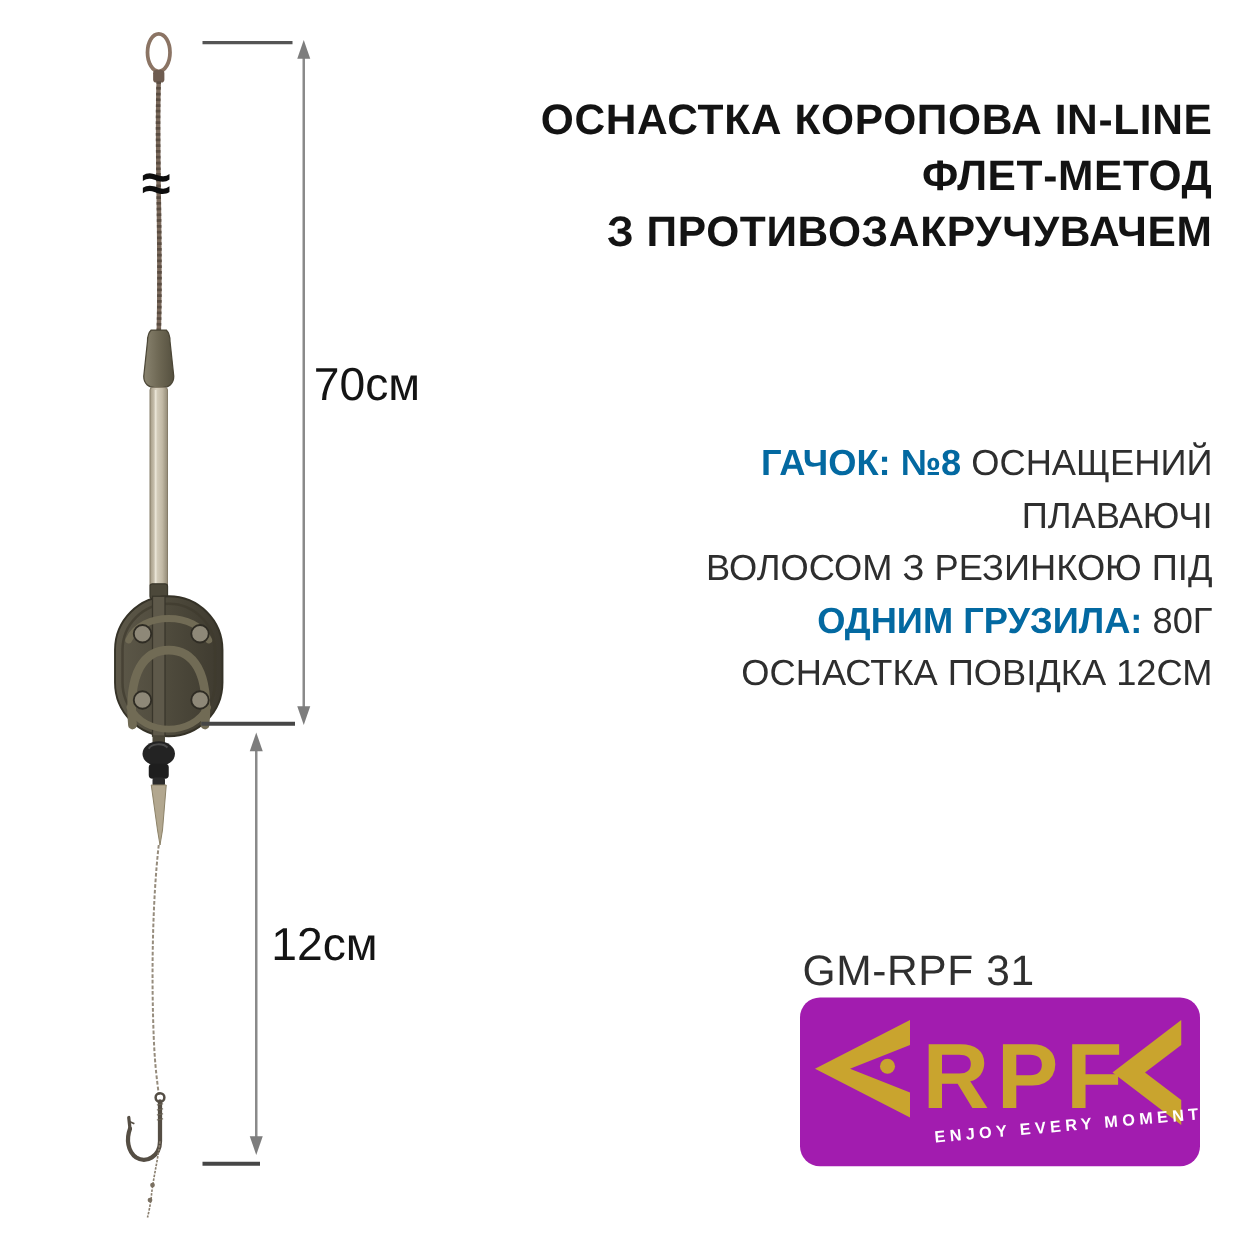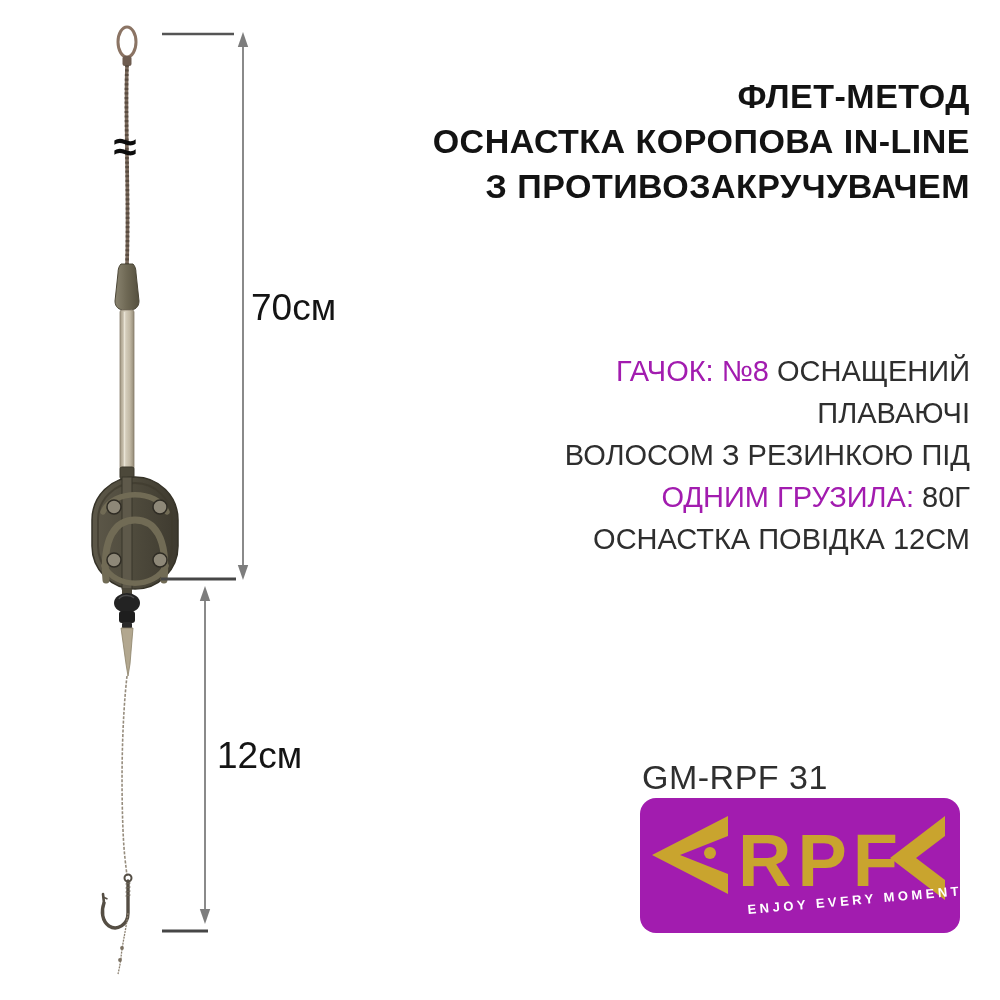--- a/index.html
+++ b/index.html
@@ -3,21 +3,21 @@
 <meta charset="utf-8">
 <style>
   html,body{margin:0;padding:0;background:#ffffff;}
   .canvas{position:relative;width:1000px;height:1000px;background:#ffffff;overflow:hidden;
           font-family:"Liberation Sans", sans-serif;}
   
   .title{position:absolute;top:74px;right:30px;width:660px;text-align:right;
          color:#131313;font-weight:700;font-size:34px;line-height:45px;letter-spacing:.5px;}
   .specs{position:absolute;top:350px;right:30px;width:560px;text-align:right;
          color:#2e2e2e;font-size:29px;line-height:42px;font-weight:400;}
-  .specs b{color:#a21caf;font-weight:400;text-align:center;}
+  .specs b{color:#0369a1;font-weight:700;text-align:center;}
   .product-code{position:absolute;left:642px;top:758px;font-size:34px;color:#333;
                 letter-spacing:.5px;color:#2f2f2f;}
   
   .logo-box{position:absolute;left:640px;top:798px;width:320px;height:135px;
             background:#a21caf;border-radius:16px;}
   .logo-box svg{display:block;}
   
   .rig{position:absolute;left:0;top:0;}
 </style>
 </head>
@@ -123,22 +123,22 @@
     <g>
       <line x1="205" y1="598" x2="205" y2="912" stroke="#8a8a8a" stroke-width="2"></line>
       <polygon points="205,586 199.8,601 210.2,601" fill="#7d7d7d"></polygon>
       <polygon points="205,924 199.8,909 210.2,909" fill="#7d7d7d"></polygon>
       <line x1="162" y1="931" x2="208" y2="931" stroke="#464646" stroke-width="3.2"></line>
       <text x="217" y="768" font-size="37" fill="#141414">12см</text>
     </g>
   </svg>
 
   <div class="title">
+    <div>ОСНАСТКА КОРОПОВА IN-LINE</div>
     <div>ФЛЕТ-МЕТОД</div>
-    <div>ОСНАСТКА КОРОПОВА IN-LINE</div>
     <div>З ПРОТИВОЗАКРУЧУВАЧЕМ</div>
   </div>
 
   <div class="specs">
     <div>
       <b>ГАЧОК: №8</b>
       <span>ОСНАЩЕНИЙ</span>
     </div>
     <div>ПЛАВАЮЧІ</div>
     <div>ВОЛОСОМ З РЕЗИНКОЮ ПІД</div>

